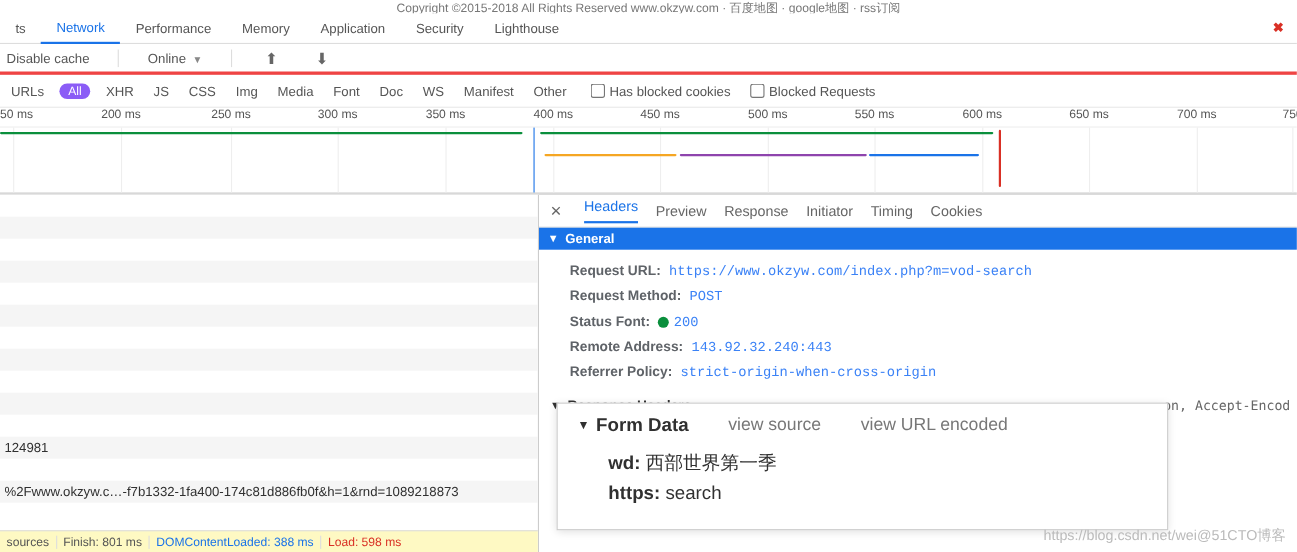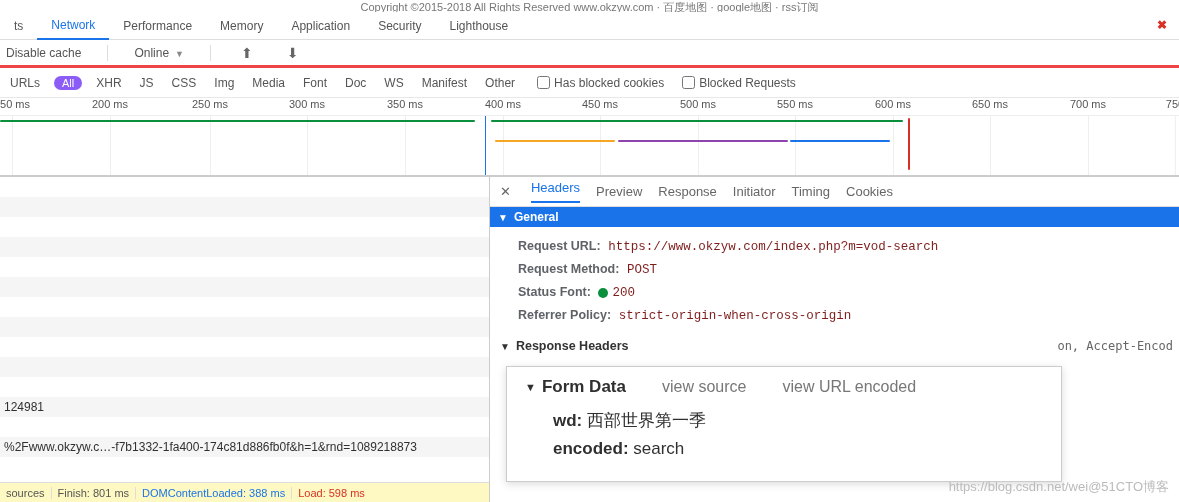--- a/index.html
+++ b/index.html
@@ -201,21 +201,21 @@
   .section-header .caret { font-size: 10px; }
 
   .kv-block {
     padding: 8px 8px 8px 28px;
     font-size: 12.5px;
     line-height: 22px;
     font-family: Consolas, "Courier New", monospace;
     color: #333;
   }
   .kv-block .k { color: #5f6368; font-weight: bold; font-family: "Segoe UI", Arial; }
-  .kv-block .v { color: #7f1d1d; }
+  .kv-block .v { color: #3b82f6; }
   .status-dot {
     width: 10px; height: 10px; border-radius: 50%;
     background: #0a8f3c; display:inline-block; margin-right:4px; vertical-align:middle;
   }
 
   .resp-header-row {
     padding: 4px 10px;
     font-size: 12.5px;
     color: #333;
     display:flex;
@@ -389,20 +389,21 @@
     </div>
 
     <div class="section-header">
       <span class="caret">▼</span>
       <span>General</span>
     </div>
     <div class="kv-block">
       <div><span class="k">Request URL:</span> <span class="v">https://www.okzyw.com/index.php?m=vod-search</span></div>
       <div><span class="k">Request Method:</span> <span class="v">POST</span></div>
       <div><span class="k">Status Font:</span> <span class="status-dot"></span><span class="v">200</span></div>
+      <div><span class="k">Remote Address:</span> <span class="v">143.92.32.240:443</span></div>
       <div><span class="k">Referrer Policy:</span> <span class="v">strict-origin-when-cross-origin</span></div>
     </div>
 
     <div class="resp-header-row">
       <span class="caret">▼</span>
       <span>Response Headers</span>
       <span class="truncated">on, Accept-Encod</span>
     </div>
   </div>
 </div>
@@ -410,18 +411,18 @@
 <div class="popup">
   <div class="top-row">
     <span class="title">
       <span class="caret">▼</span>
       <span>Form Data</span>
     </span>
     <span class="link">view source</span>
     <span class="link">view URL encoded</span>
   </div>
   <div class="kv"><span class="k">wd:</span> <span>西部世界第一季</span></div>
-  <div class="kv"><span class="k">encoded:</span> <span>search</span></div>
+  <div class="kv"><span class="k">https:</span> <span>search</span></div>
 </div>
 
 <div class="watermark">
   <span>https://blog.csdn.net/wei</span><span>@51CTO博客</span>
 </div>
 
 </body></html>

